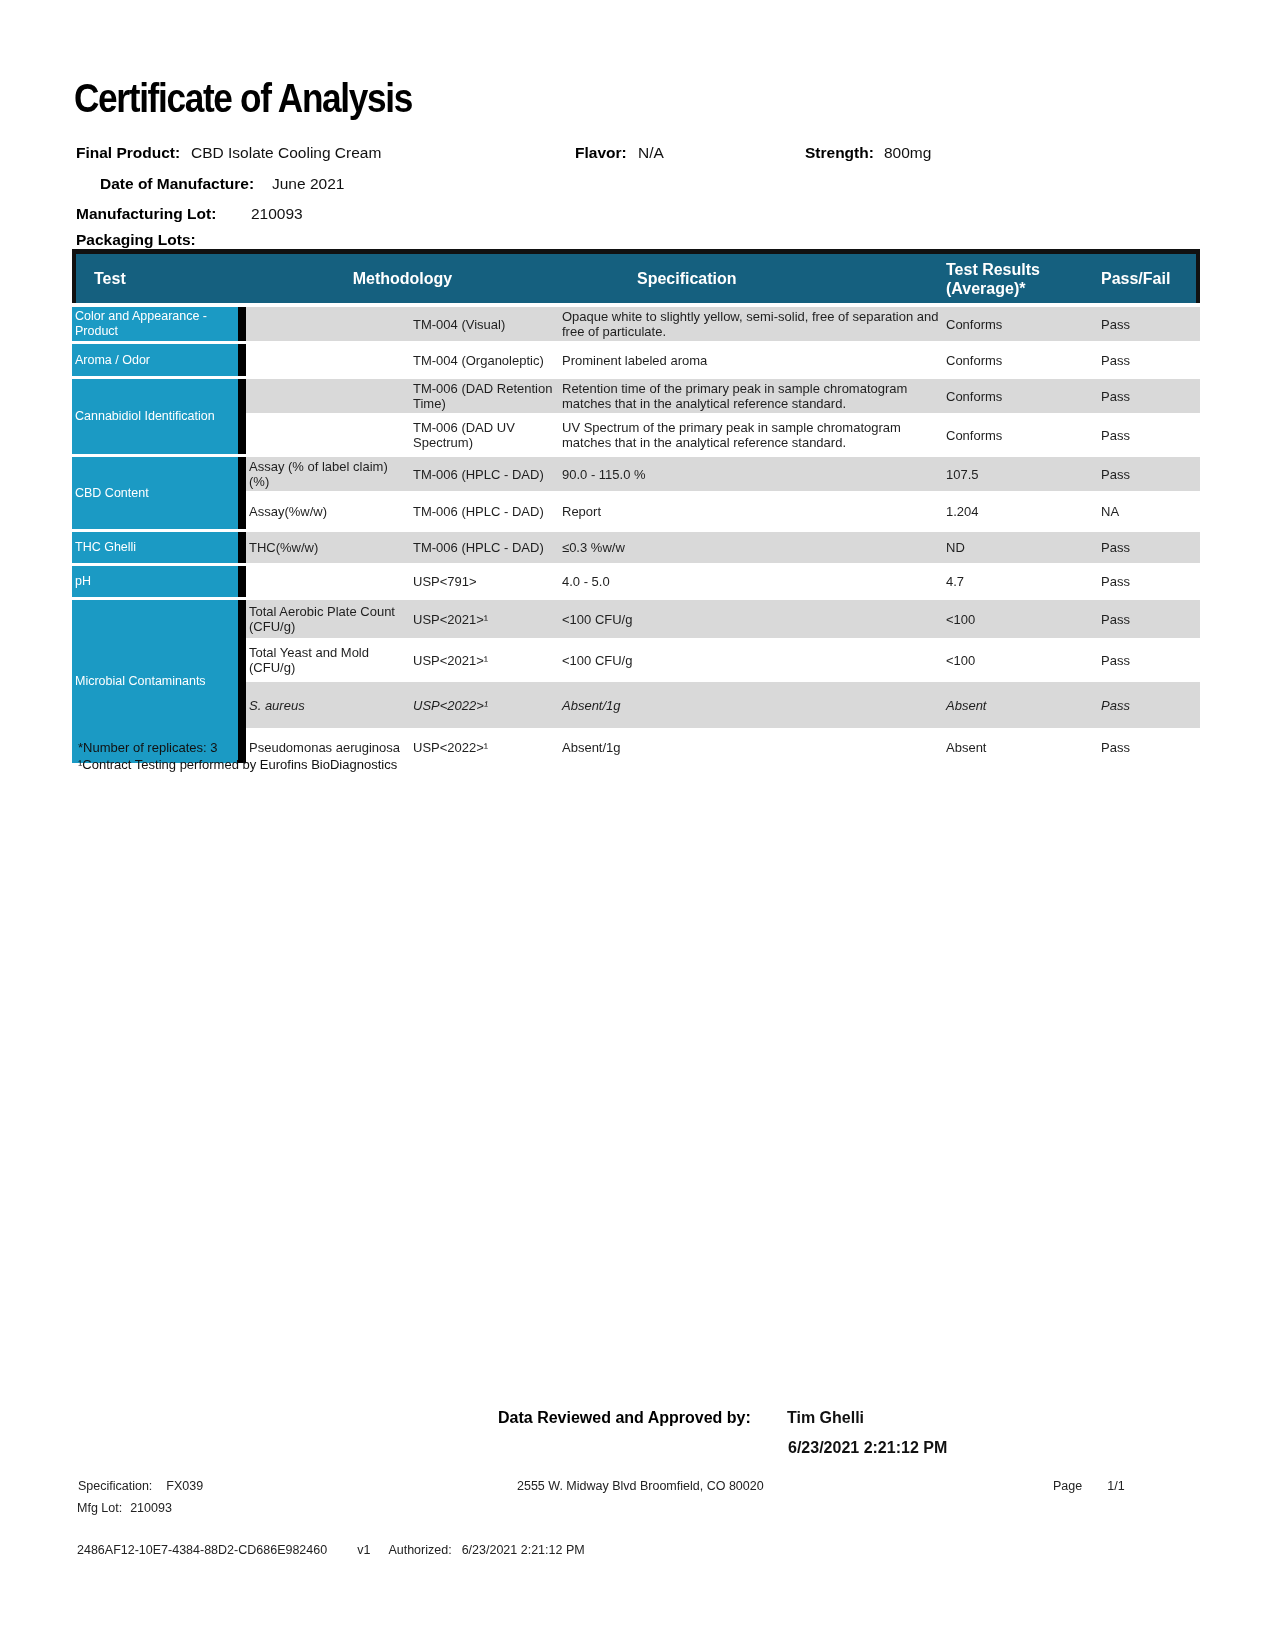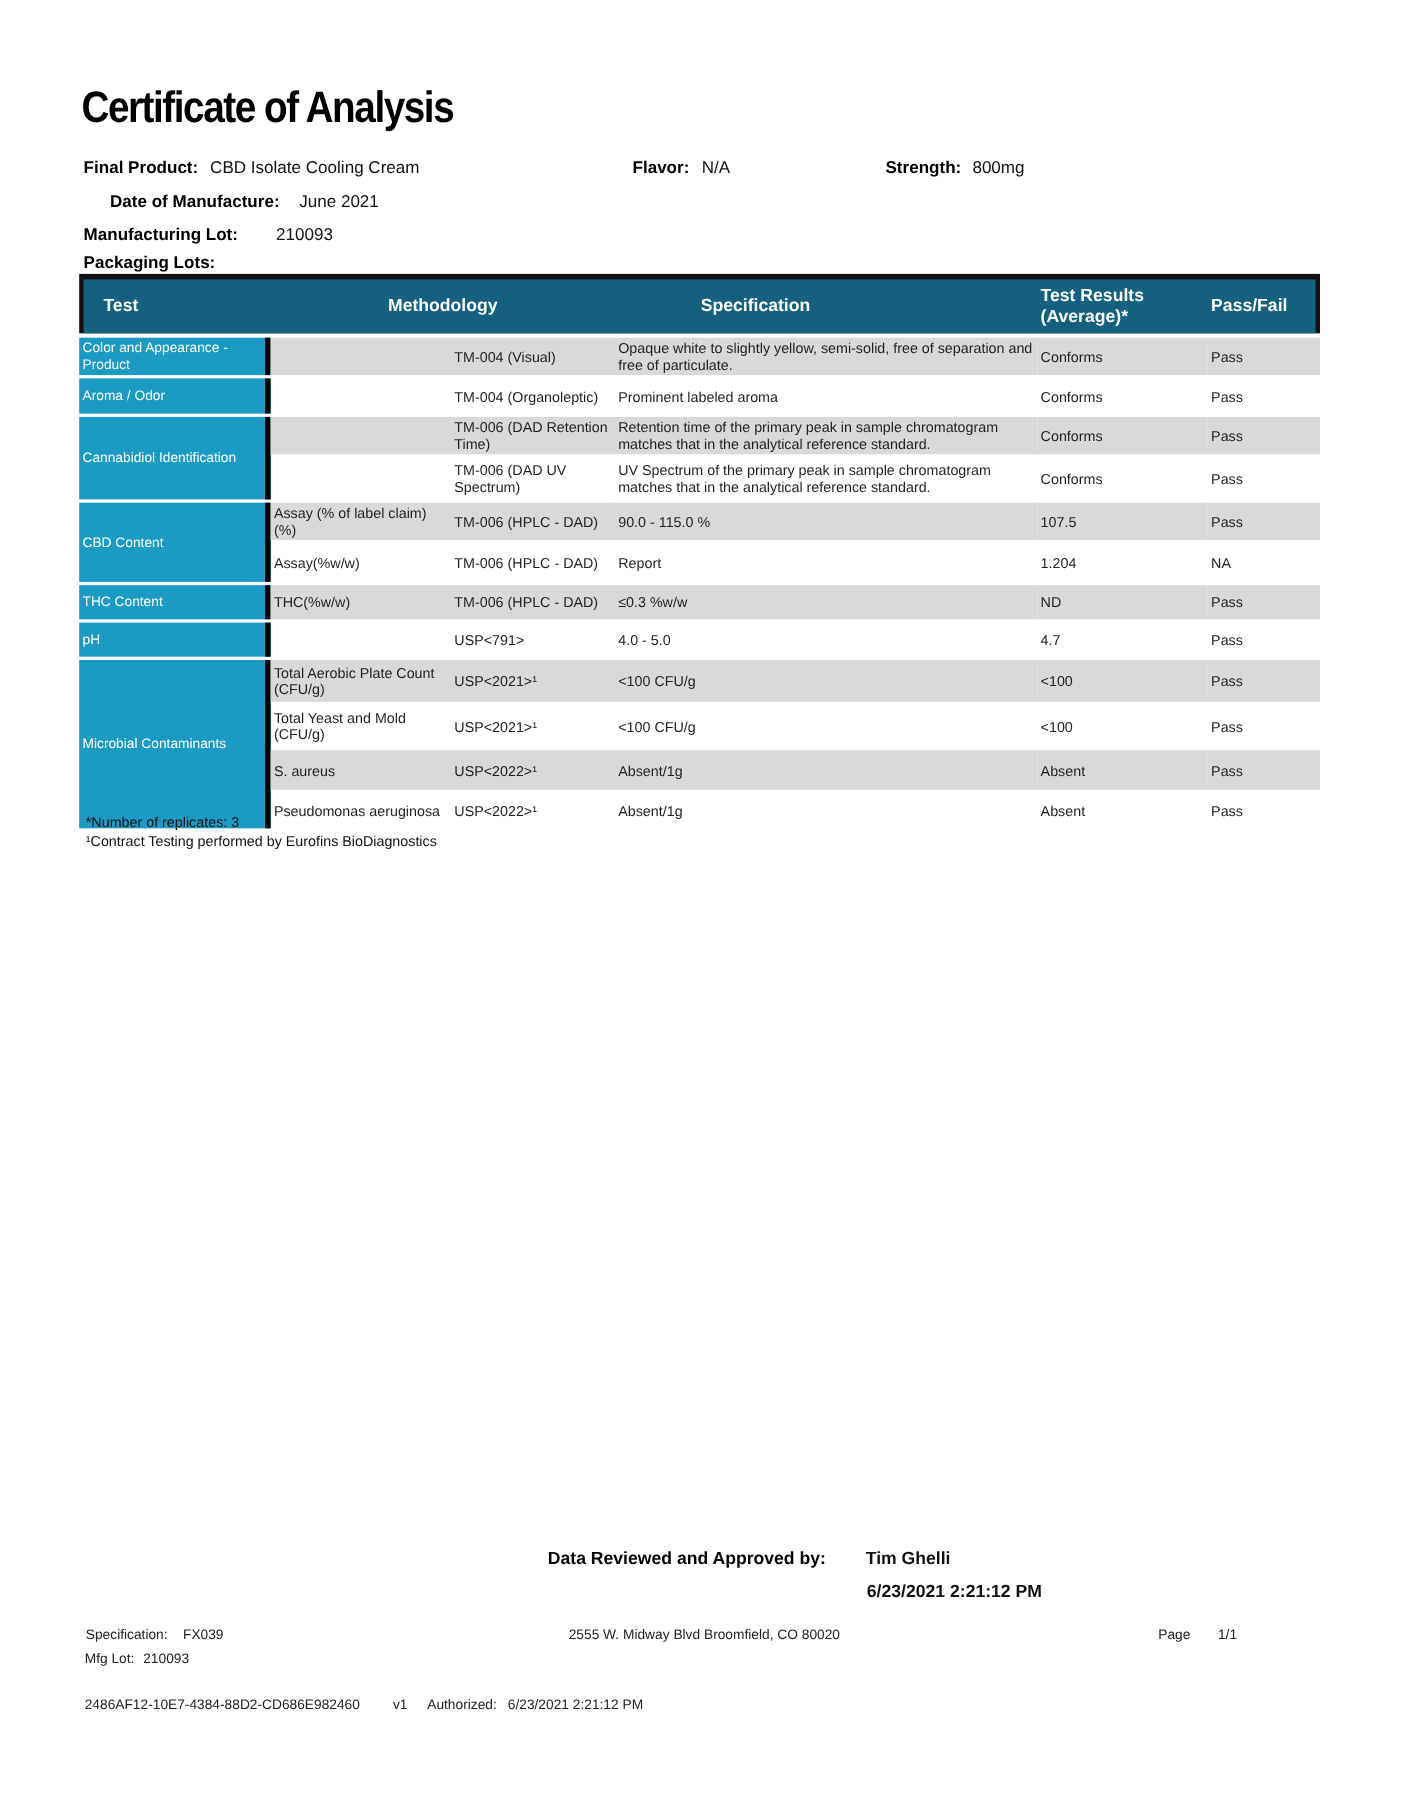--- a/index.html
+++ b/index.html
@@ -46,21 +46,21 @@
     position:absolute;left:72px;top:304px;
     width:1128px;
     border-collapse:separate;border-spacing:0 3px;
     table-layout:fixed;
     font-size:13px;line-height:15px;color:#1f1f1f;
   }
   table.coa td{box-sizing:border-box;vertical-align:middle;padding:2px 4px 2px 3px;}
   td.cell-test{
     background:var(--group-bg);
     color:#fff;font-size:12.5px;line-height:15px;
-    border-right:5px solid #000000;
+    border-right:8px solid #000000;
     padding-left:5px;
   }
   td.shaded{background:var(--alt);}
 
   
   .footnote{font-size:13px;color:#111;white-space:nowrap;}
 
   
   .appr-label{font-size:16px;font-weight:bold;color:#000;white-space:nowrap;}
   .appr-value{font-size:16px;font-weight:bold;color:#111;white-space:nowrap;}
@@ -150,21 +150,21 @@
           <td class="cell shaded">Pass</td>
         </tr>
         <tr style="height: 35px;">
           <td class="cell">Assay(%w/w)</td>
           <td class="cell">TM-006 (HPLC - DAD)</td>
           <td class="cell">Report</td>
           <td class="cell">1.204</td>
           <td class="cell">NA</td>
         </tr>
         <tr style="height: 31px;">
-          <td class="cell-test" rowspan="1">THC Content</td>
+          <td class="cell-test" rowspan="1">THC Ghelli</td>
           <td class="cell shaded">THC(%w/w)</td>
           <td class="cell shaded">TM-006 (HPLC - DAD)</td>
           <td class="cell shaded">≤0.3 %w/w</td>
           <td class="cell shaded">ND</td>
           <td class="cell shaded">Pass</td>
         </tr>
         <tr style="height: 31px;">
           <td class="cell-test" rowspan="1">pH</td>
           <td class="cell"></td>
           <td class="cell">USP&lt;791&gt;</td>
@@ -180,21 +180,21 @@
           <td class="cell shaded">&lt;100</td>
           <td class="cell shaded">Pass</td>
         </tr>
         <tr style="height: 38px;">
           <td class="cell">Total Yeast and Mold (CFU/g)</td>
           <td class="cell">USP&lt;2021&gt;¹</td>
           <td class="cell">&lt;100 CFU/g</td>
           <td class="cell">&lt;100</td>
           <td class="cell">Pass</td>
         </tr>
-        <tr style="height: 36px;">
+        <tr style="height: 46px; font-style: italic;">
           <td class="cell shaded">S. aureus</td>
           <td class="cell shaded">USP&lt;2022&gt;¹</td>
           <td class="cell shaded">Absent/1g</td>
           <td class="cell shaded">Absent</td>
           <td class="cell shaded">Pass</td>
         </tr>
         <tr style="height: 32px;">
           <td class="cell">Pseudomonas aeruginosa</td>
           <td class="cell">USP&lt;2022&gt;¹</td>
           <td class="cell">Absent/1g</td>

